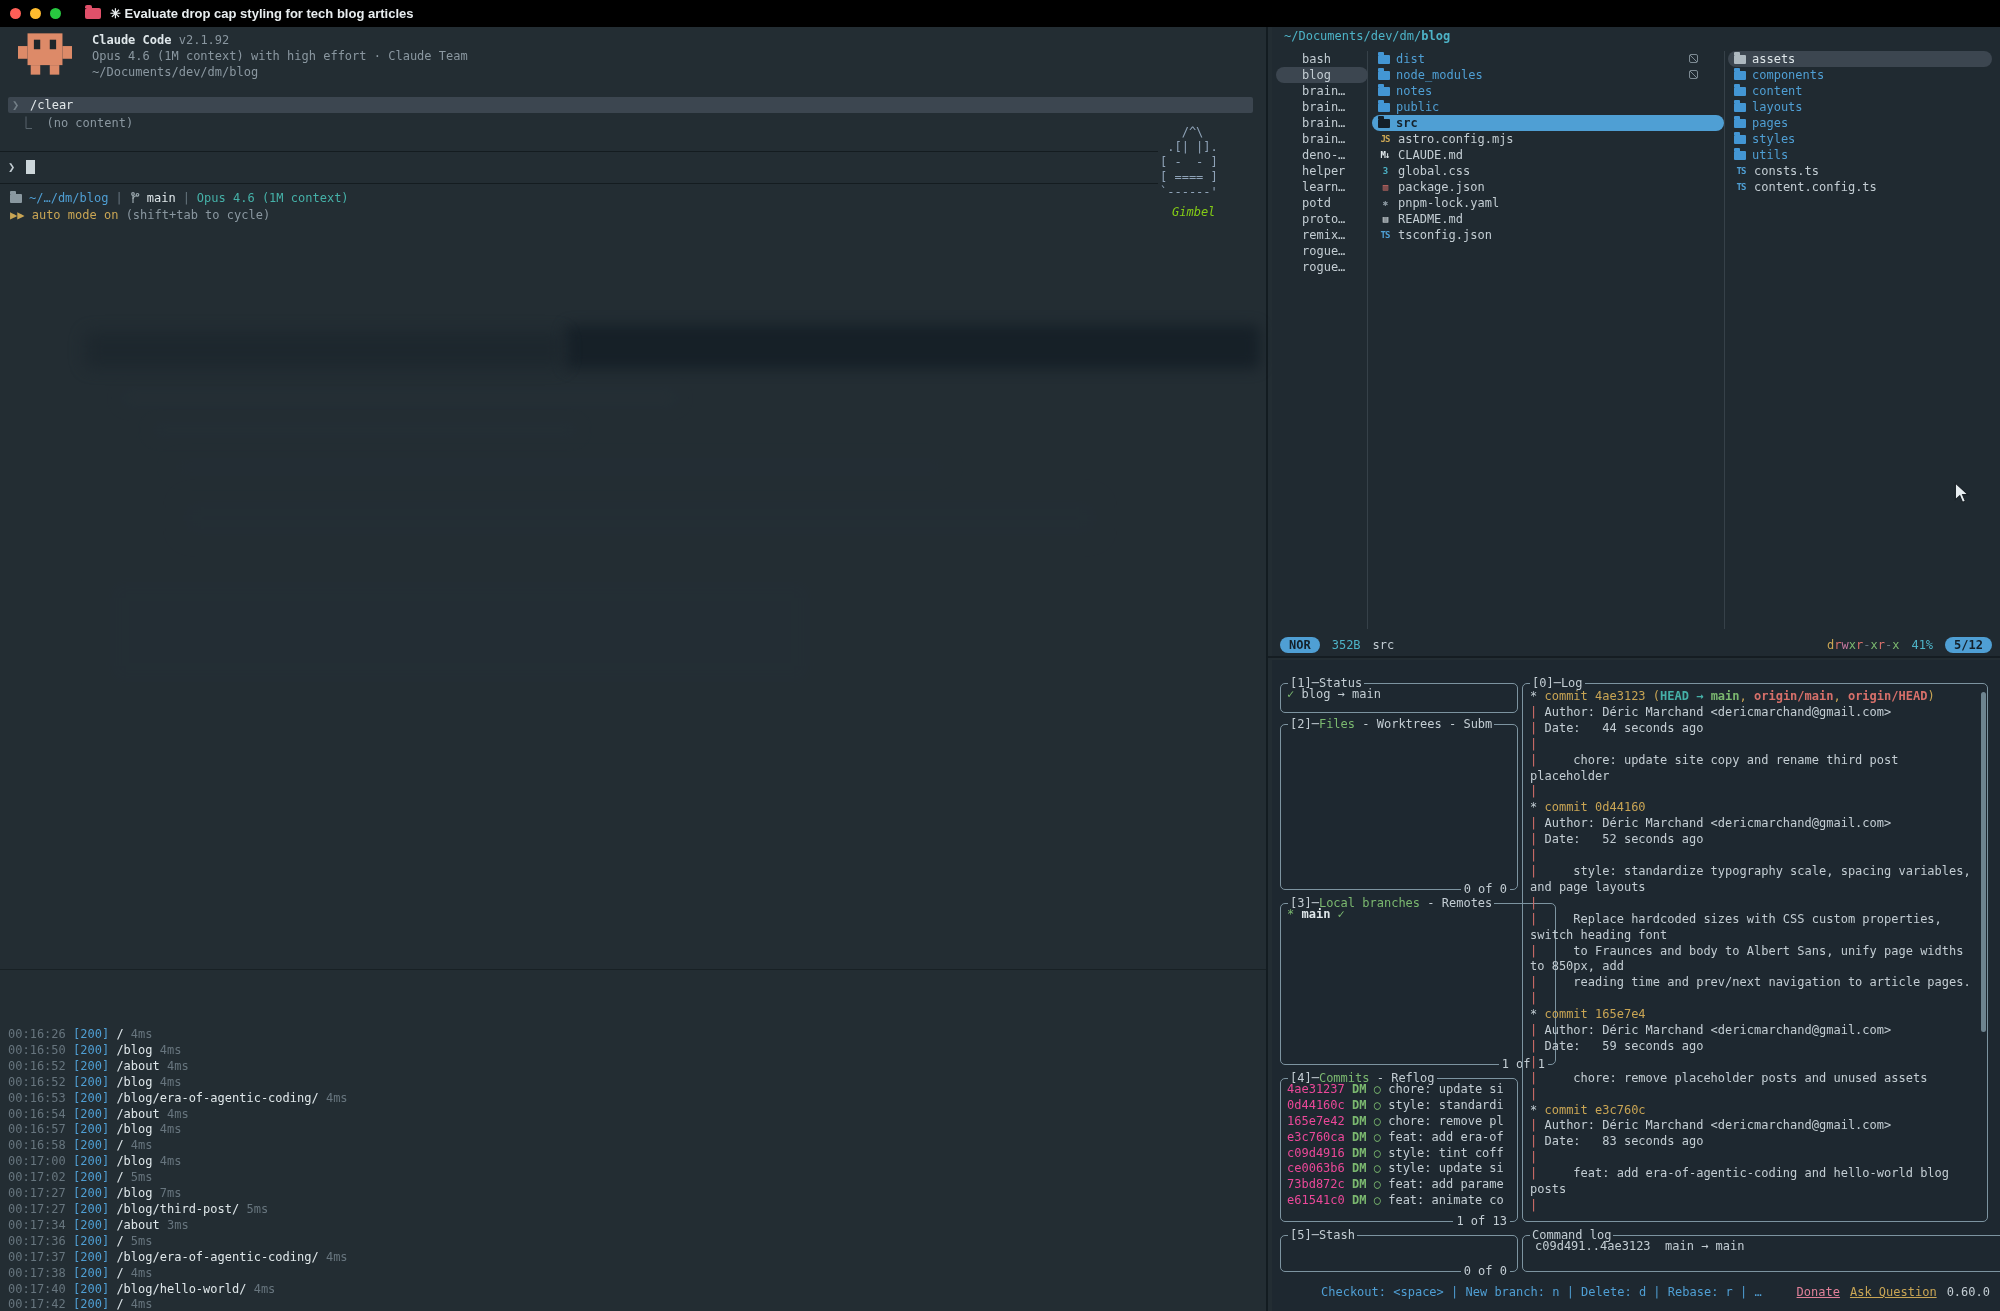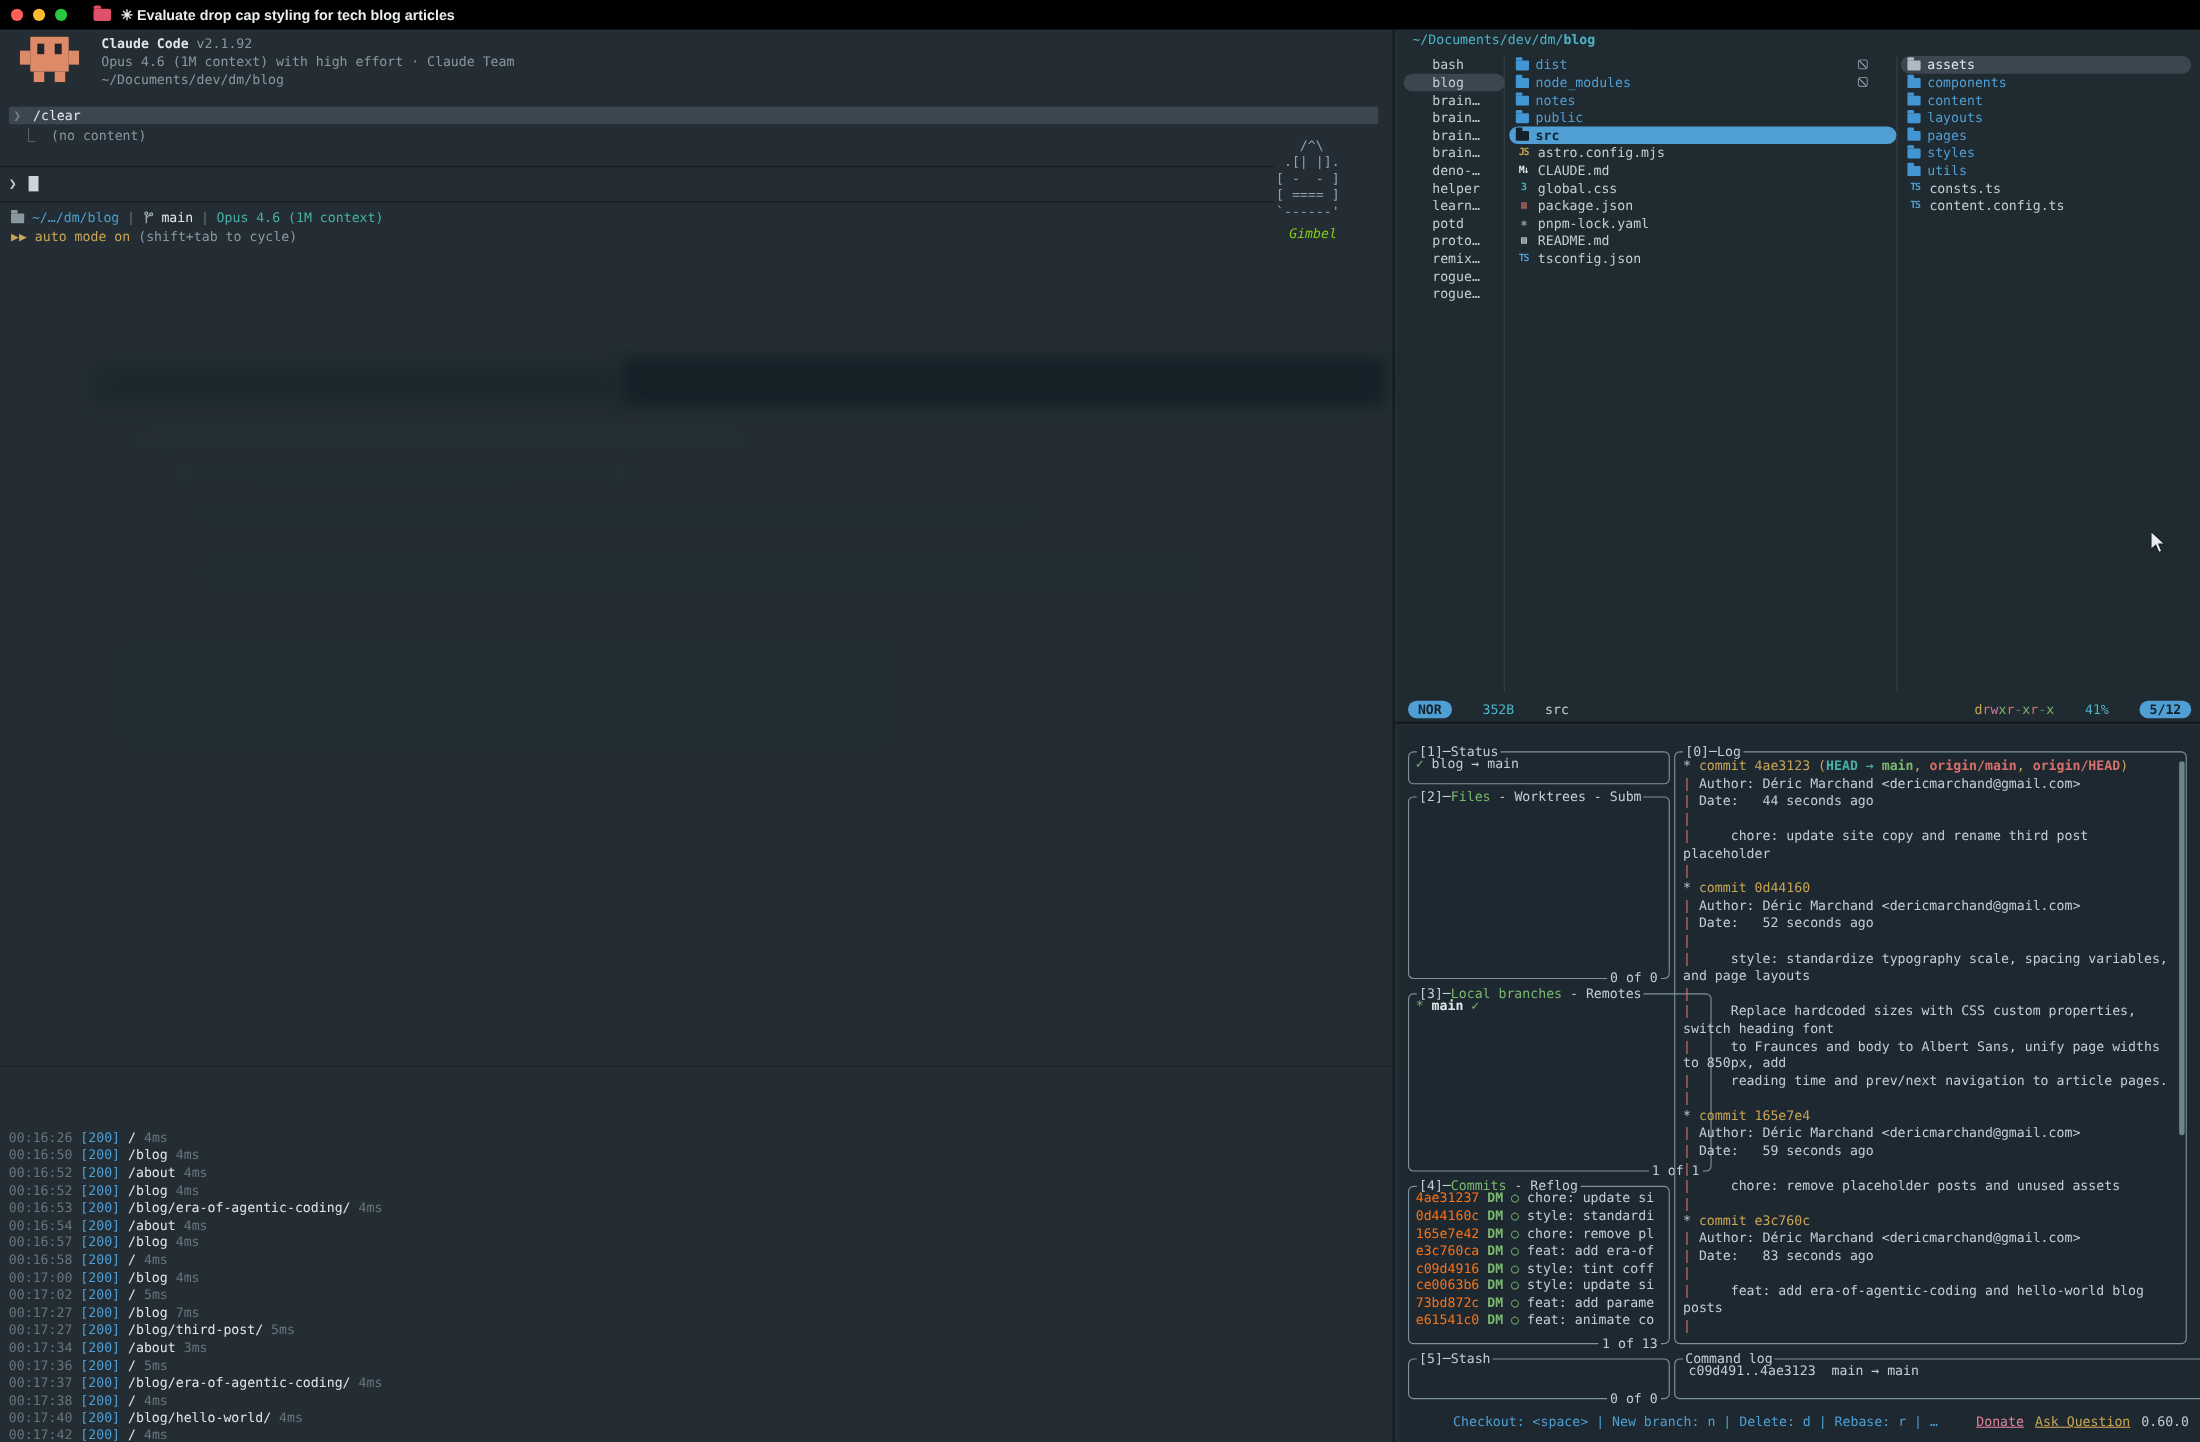--- a/index.html
+++ b/index.html
@@ -7,21 +7,21 @@
   #screen {
     position:relative; width:2000px; height:1311px; overflow:hidden;
     background:#232d33;
     font-family:"DejaVu Sans Mono","DejaVu Sans",monospace;
     font-size:12px; color:#c3cdd3;
   }
 
   
   .c-fg{color:#c3cdd3}.c-white{color:#dfe7ea}.c-gray{color:#8a97a0}.c-gray2{color:#67757e}
   .c-blue{color:#4f9fd4}.c-cyan{color:#4db3c7}.c-teal{color:#45b1a8}.c-green{color:#7bb86f}
-  .c-yellow{color:#c9a554}.c-red{color:#d7706a}.c-pink{color:#c678a0}.c-hash{color:#f97316}
+  .c-yellow{color:#c9a554}.c-red{color:#d7706a}.c-pink{color:#c678a0}.c-hash{color:#ec4899}
   .c-dark{color:#16222b}.bold{font-weight:bold}.underline{text-decoration:underline}
 
   
   #titlebar { position:absolute; left:0; top:0; width:2000px; height:27px; background:#000000;
     display:flex; align-items:center; }
   .tl { width:11px; height:11px; border-radius:50%; margin-left:9px; display:inline-block; }
   .tl.red{background:#ff5f57; margin-left:10px}.tl.yellow{background:#febc2e}.tl.green{background:#28c840}
   #tb-folder { position:relative; width:16px; height:11px; background:#e0506a; border-radius:2px; margin-left:24px; }
   #tb-folder:before { content:''; position:absolute; top:-3px; left:0; width:7px; height:3px; background:#e0506a; border-radius:2px 2px 0 0; }
   #tb-title { margin-left:9px; font-family:"Liberation Sans",sans-serif; font-size:13px; font-weight:bold; color:#e8edef; }
@@ -77,21 +77,21 @@
   #ycol-current{ left:100px; width:352px; }
   #ycol-preview{ left:456px; width:264px; }
   .ysep { position:absolute; top:24px; width:1px; height:578px; background:rgba(130,150,160,.22); }
   #ysep1{left:95px} #ysep2{left:452px}
   .yrow { position:relative; height:16px; display:flex; align-items:center; gap:6px; padding:0 6px; border-radius:8px; white-space:nowrap; overflow:hidden; }
   .yrow.sel  { background:#3c4650; }
   .yrow.selb { background:#4f9fd4; }
   .micon { display:inline-block; width:14px; flex:none; font-size:9px; font-weight:bold; text-align:center; letter-spacing:-1px; }
   .linkbadge { position:absolute; right:26px; top:3px; width:9px; height:9px; border:1px solid #7d8a93; border-radius:2px;
     background:linear-gradient(45deg,transparent 44%,#7d8a93 44%,#7d8a93 56%,transparent 56%); }
-  #yazi-status { position:absolute; left:8px; right:8px; top:610px; height:16px; display:flex; align-items:center; gap:28px; line-height:16px;justify-content:center; }
+  #yazi-status { position:absolute; left:8px; right:8px; top:610px; height:16px; display:flex; align-items:center; gap:12px; line-height:16px;justify-content:center; }
   .pill { background:#4f9fd4; color:#14202a; font-weight:bold; border-radius:8px; padding:0 9px; height:16px; line-height:16px; }
   #yazi-status .spacer { flex:1; }
 
   
   .panel { position:absolute; border:1px solid #7d94a0; border-radius:5px; }
   .ptitle { position:absolute; top:-8px; left:7px; background:#1e2830; padding:0 2px; line-height:15px; white-space:pre; }
   .pcounter { position:absolute; bottom:-8px; right:7px; background:#1e2830; padding:0 3px; line-height:15px; color:#c3cdd3; }
   #p-status  { left:8px;  top:23px;  width:238px; height:30px; }
   #p-files   { left:8px;  top:64px;  width:238px; height:166px; }
   #p-branches{ left:8px;  top:243px; width:276px; height:162px; }

